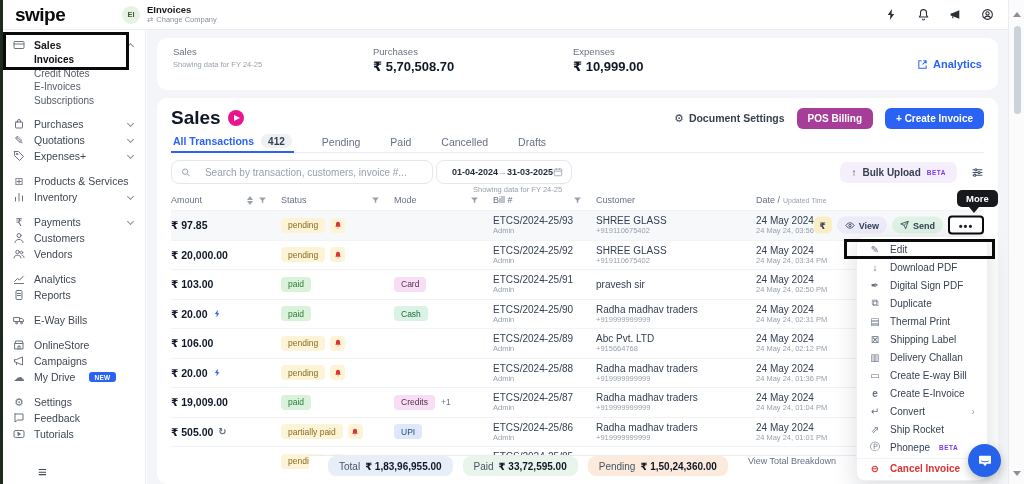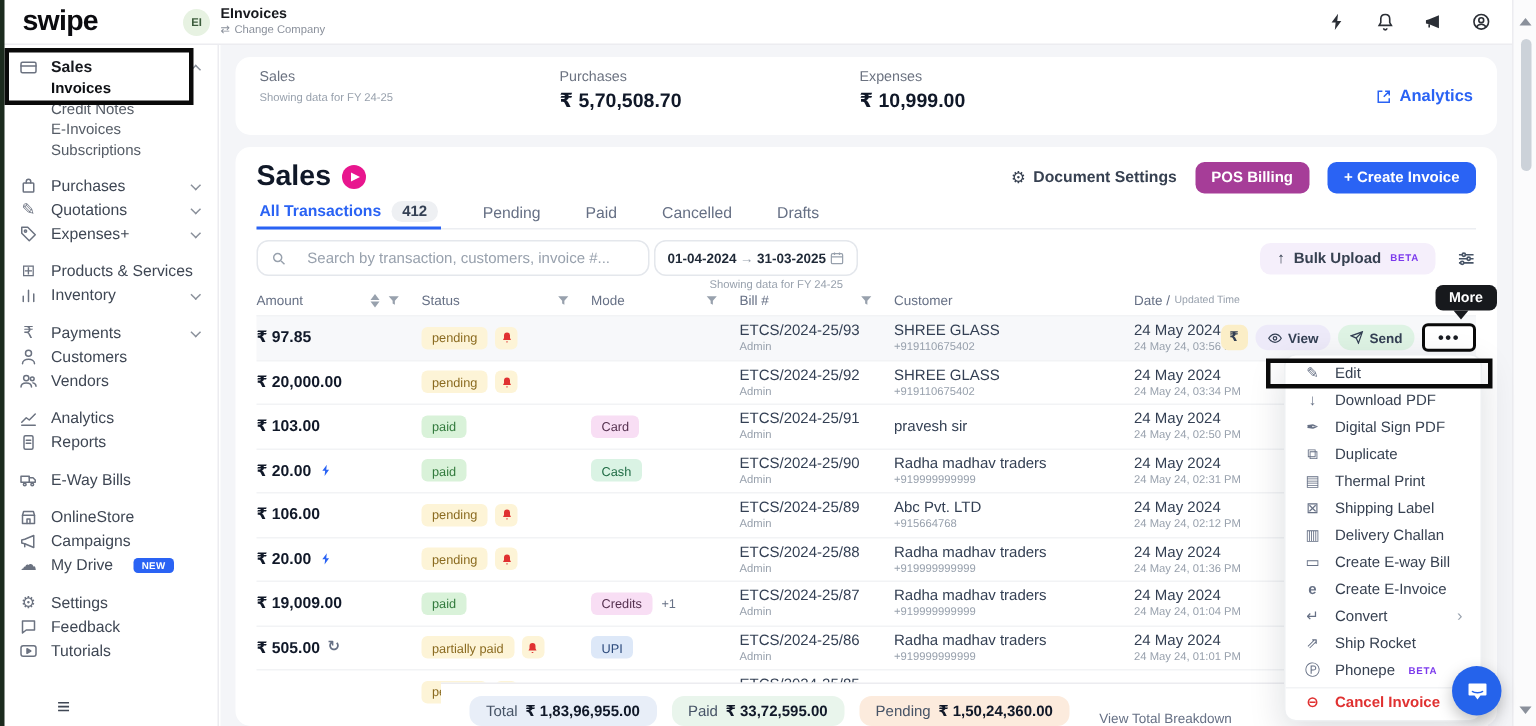--- a/index.html
+++ b/index.html
@@ -56,21 +56,21 @@
 
   .tabs { display:flex; gap:26px; border-bottom:1px solid #eceef2; height:22px; align-items:flex-start; }
   .tab { font-size:10.5px; color:#667085; padding:3px 2px; display:flex; gap:7px; align-items:center; height:22px; cursor:pointer; }
   .tab.active { color:#2a63f4; font-weight:700; border-bottom:2px solid #2a63f4; }
   .count { background:#eef0f3; border-radius:9px; font-size:10px; padding:1.5px 7px; color:#344054; font-weight:700; }
 
   .filters { display:flex; align-items:center; margin-top:7px; position:relative; height:24px; }
   .search { width:262px; height:24px; border:1px solid #e4e7ec; border-radius:8px; display:flex; align-items:center; gap:14px; padding:0 9px; background:#fff; }
   .search input { border:0; outline:0; font-size:10px; color:#333; width:100%; font-family:inherit; background:transparent; }
   .search input::placeholder { color:#98a1ad; }
-  .daterange { margin-left:3px; width:136px; height:24px; border:1px solid #e4e7ec; border-radius:8px; display:flex; align-items:center; justify-content:space-between; padding:0 8px; font-size:9px; font-weight:700; color:#1f2937; cursor:pointer; }
+  .daterange { margin-left:3px; width:136px; height:24px; border:1px solid #e4e7ec; border-radius:8px; display:flex; align-items:center; justify-content:flex-end; padding:0 8px; font-size:9px; font-weight:700; color:#1f2937; cursor:pointer; }
   .arrow { color:#98a1ad; font-weight:400; }
   .date-sub { position:absolute; left:302px; top:25px; font-size:7.5px; color:#98a1ad; }
   .bulk { margin-left:auto; background:#f5effb; border-radius:7px; padding:5px 11px; font-size:10px; font-weight:600; color:#374151; display:flex; gap:6px; align-items:center; cursor:pointer; }
   .beta { font-size:6.5px; color:#7c3aed; font-weight:700; letter-spacing:.5px; }
   .sliders { margin-left:14px; color:#475467; cursor:pointer; display:flex; }
 
   
   .thead { display:flex; margin-top:6px; height:20px; align-items:center; font-size:9px; color:#667085; }
   .c-amount { width:110px; display:flex; align-items:center; }
   .c-status { width:113px; display:flex; align-items:center; }
@@ -117,21 +117,21 @@
   .mi { display:flex; gap:9px; align-items:center; padding:0 12px; font-size:10px; color:#374151; height:18px; cursor:pointer; position:relative; }
   .mi-icon { width:12px; text-align:center; color:#667085; font-size:10px; display:flex; justify-content:center; }
   .mi .sub-arrow { margin-left:auto; color:#98a1ad; font-size:11px; }
   .mi.danger { color:#e03131; font-weight:700; border-top:1px solid #f2f3f5; margin-top:2px; height:19px; }
   .mi.danger .mi-icon { color:#e03131; }
   .mi.annotated::after { content:""; position:absolute; left:-13px; right:-8px; top:-1px; bottom:-1px; border:3px solid #0a0a0a; pointer-events:none; }
 
   .ann-sidebar { position:absolute; left:3px; top:32px; width:126px; height:38px; border:3px solid #0a0a0a; z-index:44; pointer-events:none; }
 
   
-  .totals { position:absolute; left:147px; right:16px; bottom:0; height:29px; background:#fff; border-top:1px solid #ececf0; display:flex; align-items:flex-end; gap:10px; padding-left:19px; z-index:25; }
+  .totals { position:absolute; left:162px; right:16px; bottom:0; height:29px; background:#fff; border-top:1px solid #ececf0; display:flex; align-items:flex-start; gap:10px; padding-left:19px; z-index:25; }
   .fpill { border-radius:8px; font-size:10px; padding:4.5px 11px; display:flex; gap:5px; align-items:center; color:#475467; cursor:pointer; }
   .fpill b { color:#101828; font-weight:800; }
   .f-total { background:#e8eef8; }
   .f-paid { background:#e9f5ec; }
   .f-pending { background:#fcebdd; }
   .breakdown { font-size:9px; color:#667085; margin-left:10px; cursor:pointer; }
 
   
   .scrollstrip { position:absolute; right:0; top:0; bottom:0; width:16px; background:#fbfbfc; border-left:1px solid #ececf0; z-index:12; }
   .sb-up, .sb-dn { position:absolute; left:4px; width:0; height:0; border-left:4px solid transparent; border-right:4px solid transparent; cursor:pointer; }

